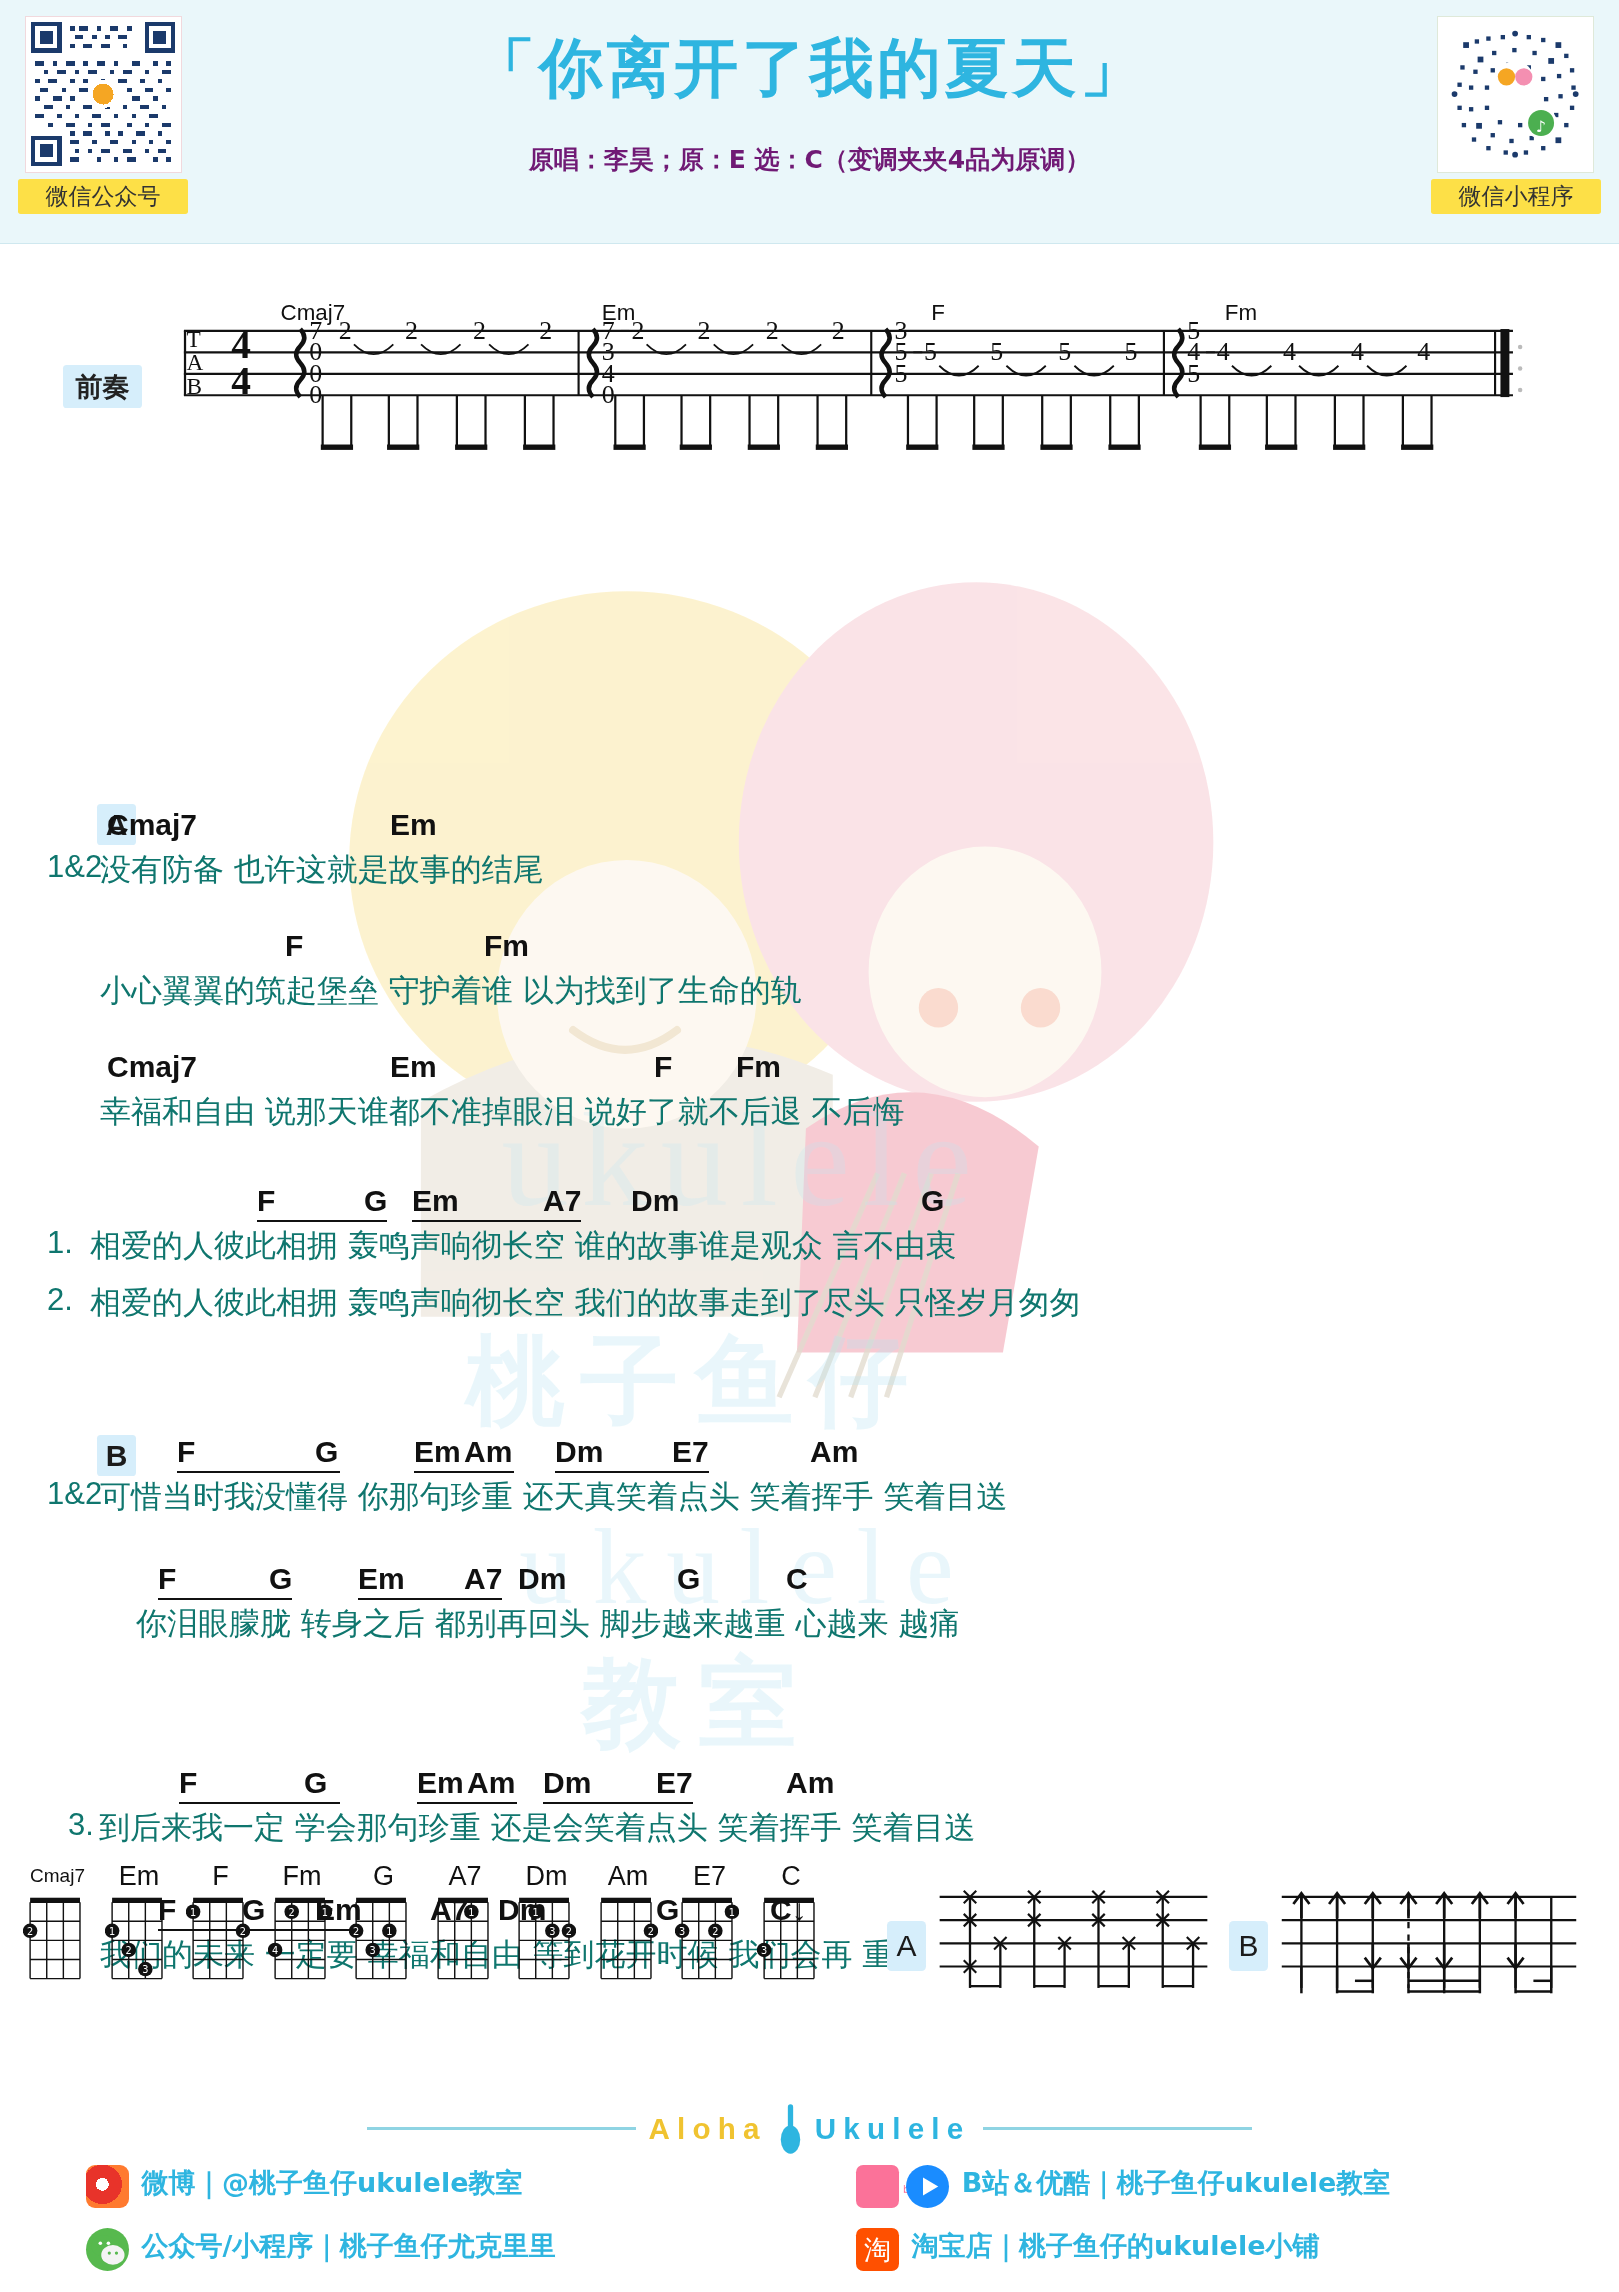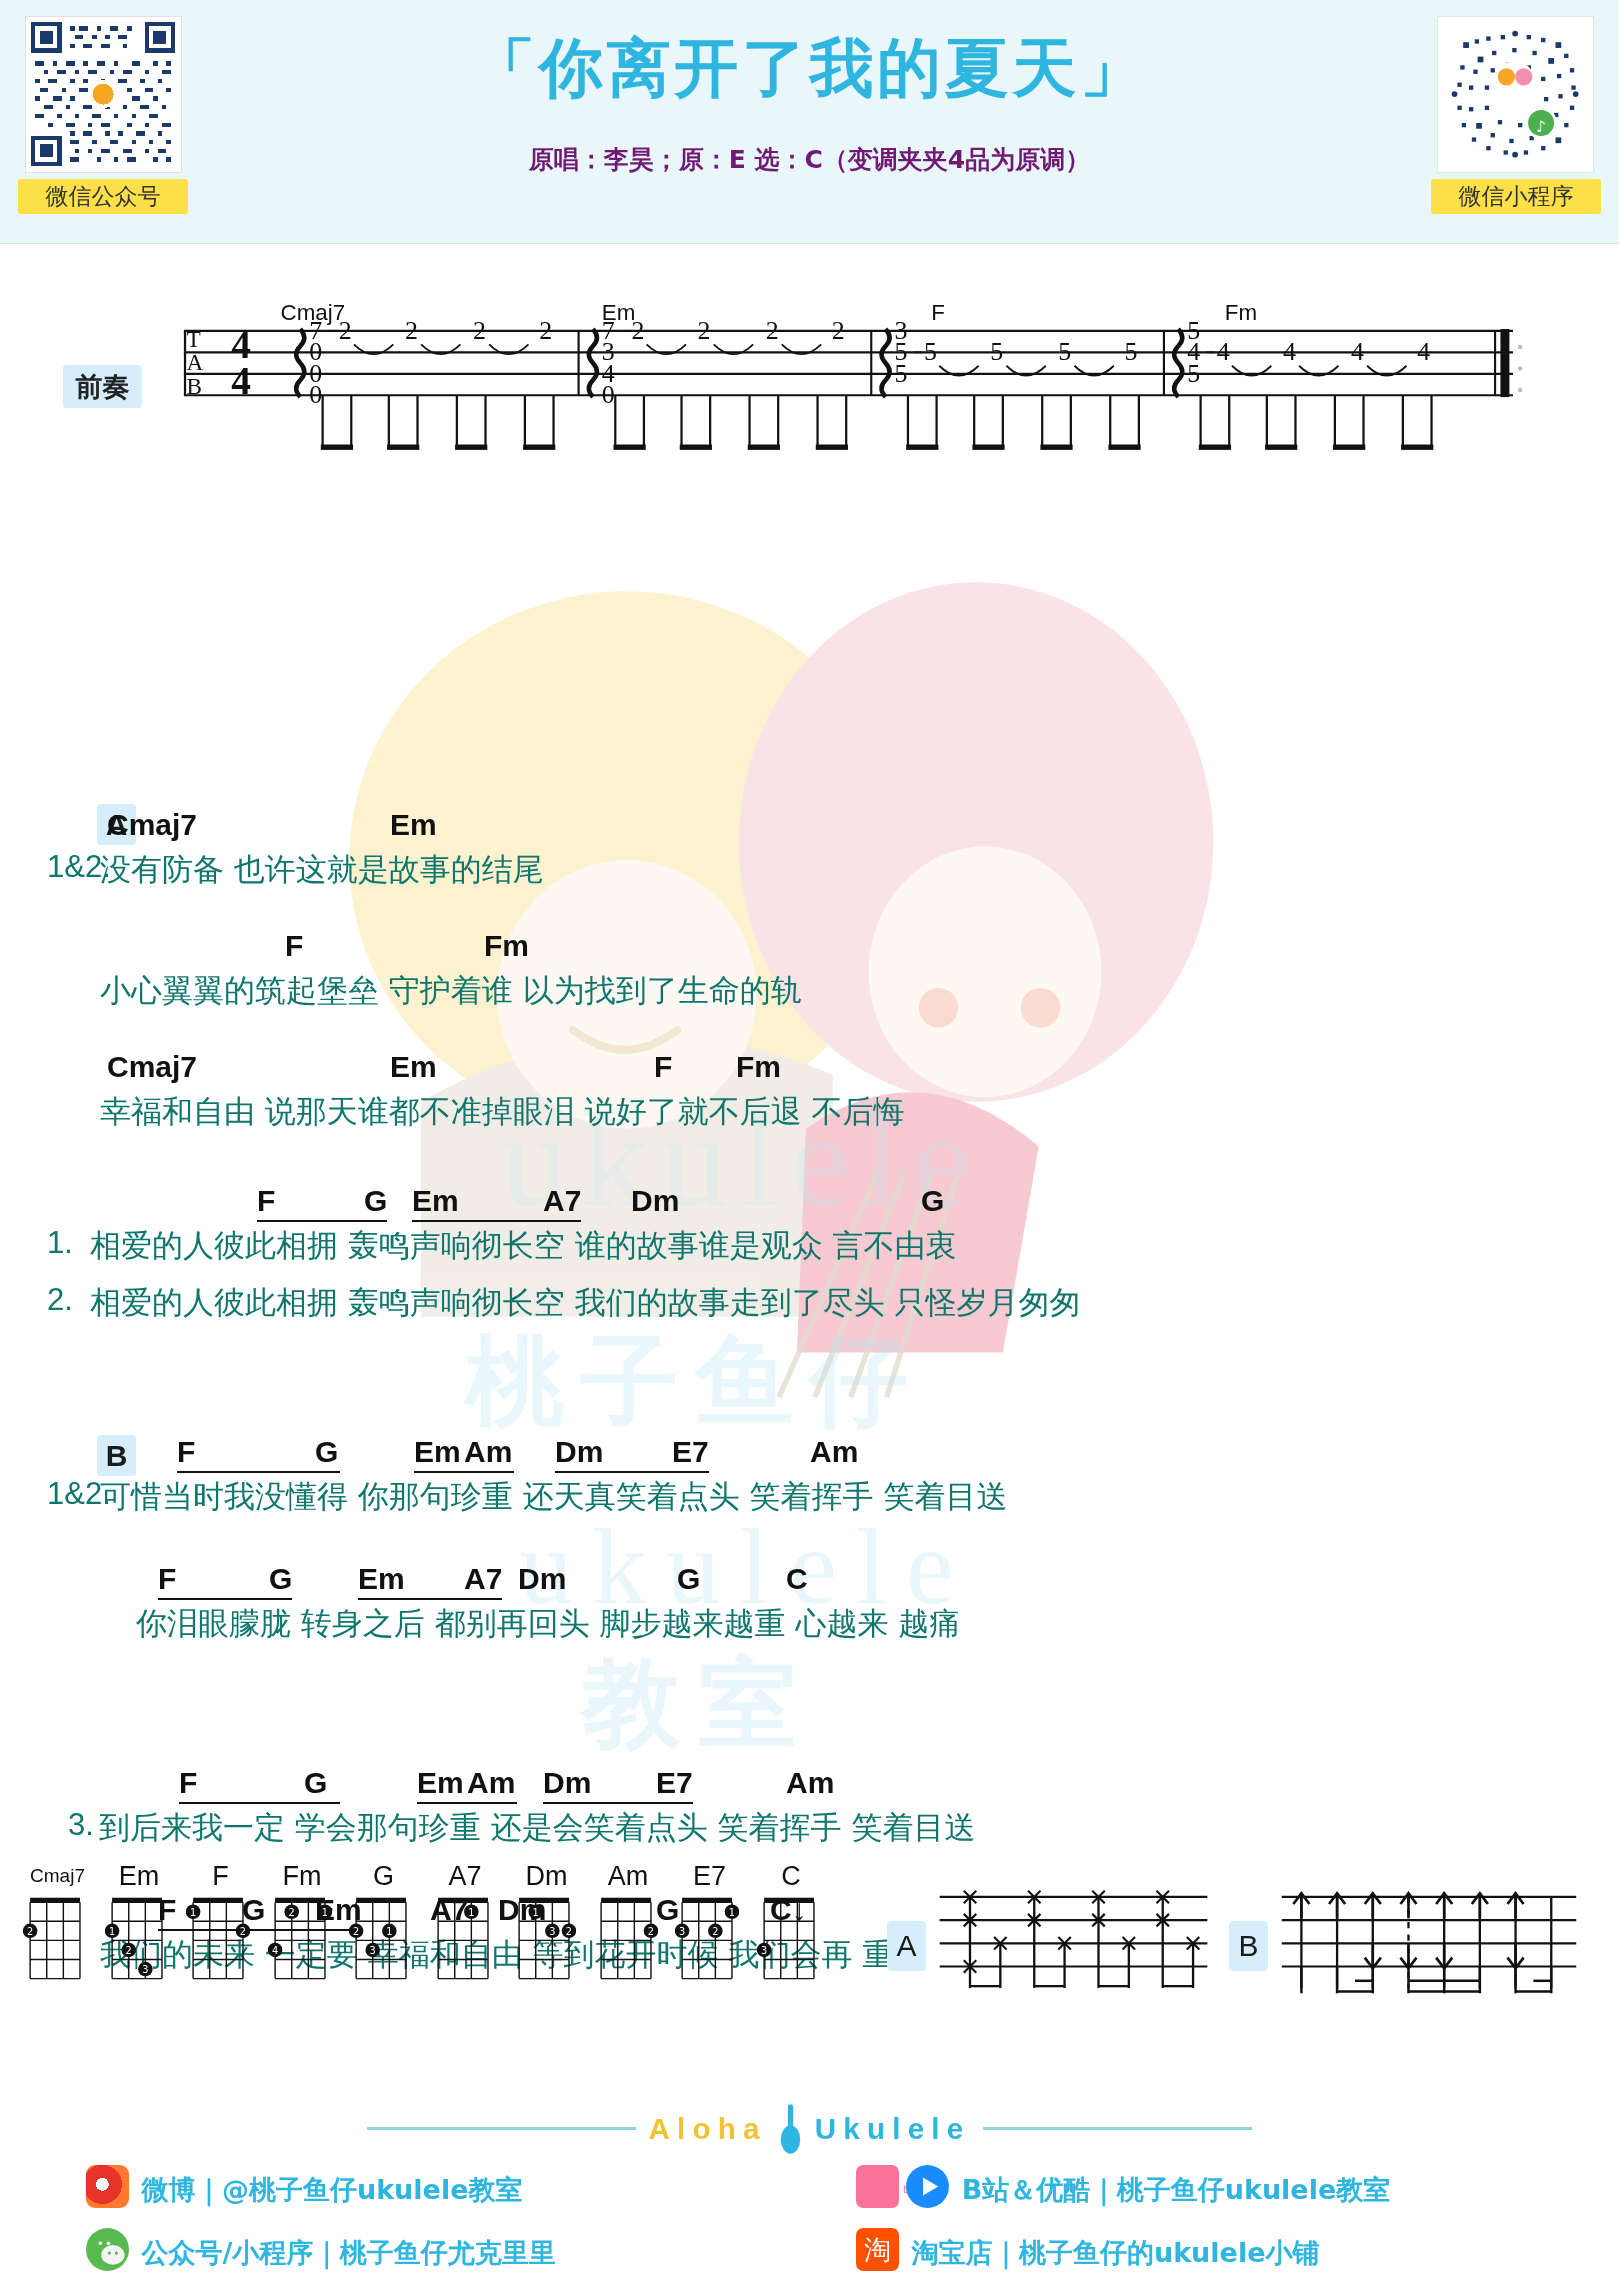--- a/index.html
+++ b/index.html
@@ -159,21 +159,21 @@
   .aloha-text {
     font-size: 29.6px; letter-spacing: 7.2px; font-weight: bold;
     color: #f0c330; font-family: "Liberation Sans", sans-serif;
   }
   .aloha-uk { color: #2eb5e0; }
   .footer-grid {
     position: absolute; top: 66px; left: 0; width: 1619px;
     display: grid; grid-template-columns: 770px 849px;
     row-gap: 19.7px;
   }
-  .flink { display: flex; align-items: flex-end; gap: 12.5px; padding-left: 86px; }
+  .flink { display: flex; align-items: flex-start; gap: 12.5px; padding-left: 86px; }
   .flink .ftext {
     font-size: 27px; font-weight: bold; color: #2eb5e0;
     font-family: "DejaVu Sans", sans-serif; white-space: nowrap;
   }
   .fic { width: 43px; height: 43px; flex: 0 0 43px; border-radius: 9px; }
   .fic.weibo { background: radial-gradient(circle at 38% 45%, #fff 0 18%, #e8332a 18% 55%, #ff7a2f 55% 100%); }
   .fic.bili { background: #fb7299; border-radius: 7.2px; position: relative; padding-left: 40px; }
   .fic.youku { background: #1a8cff; border-radius: 50%; position: relative; }
   .fic.wechat { background: #57b94e; border-radius: 50%; }
   .fic.taobao { background: #ff5000; border-radius: 7.2px; color:#fff; font-size:27px; text-align:center; line-height:43px; font-family:"DejaVu Sans",sans-serif;}

